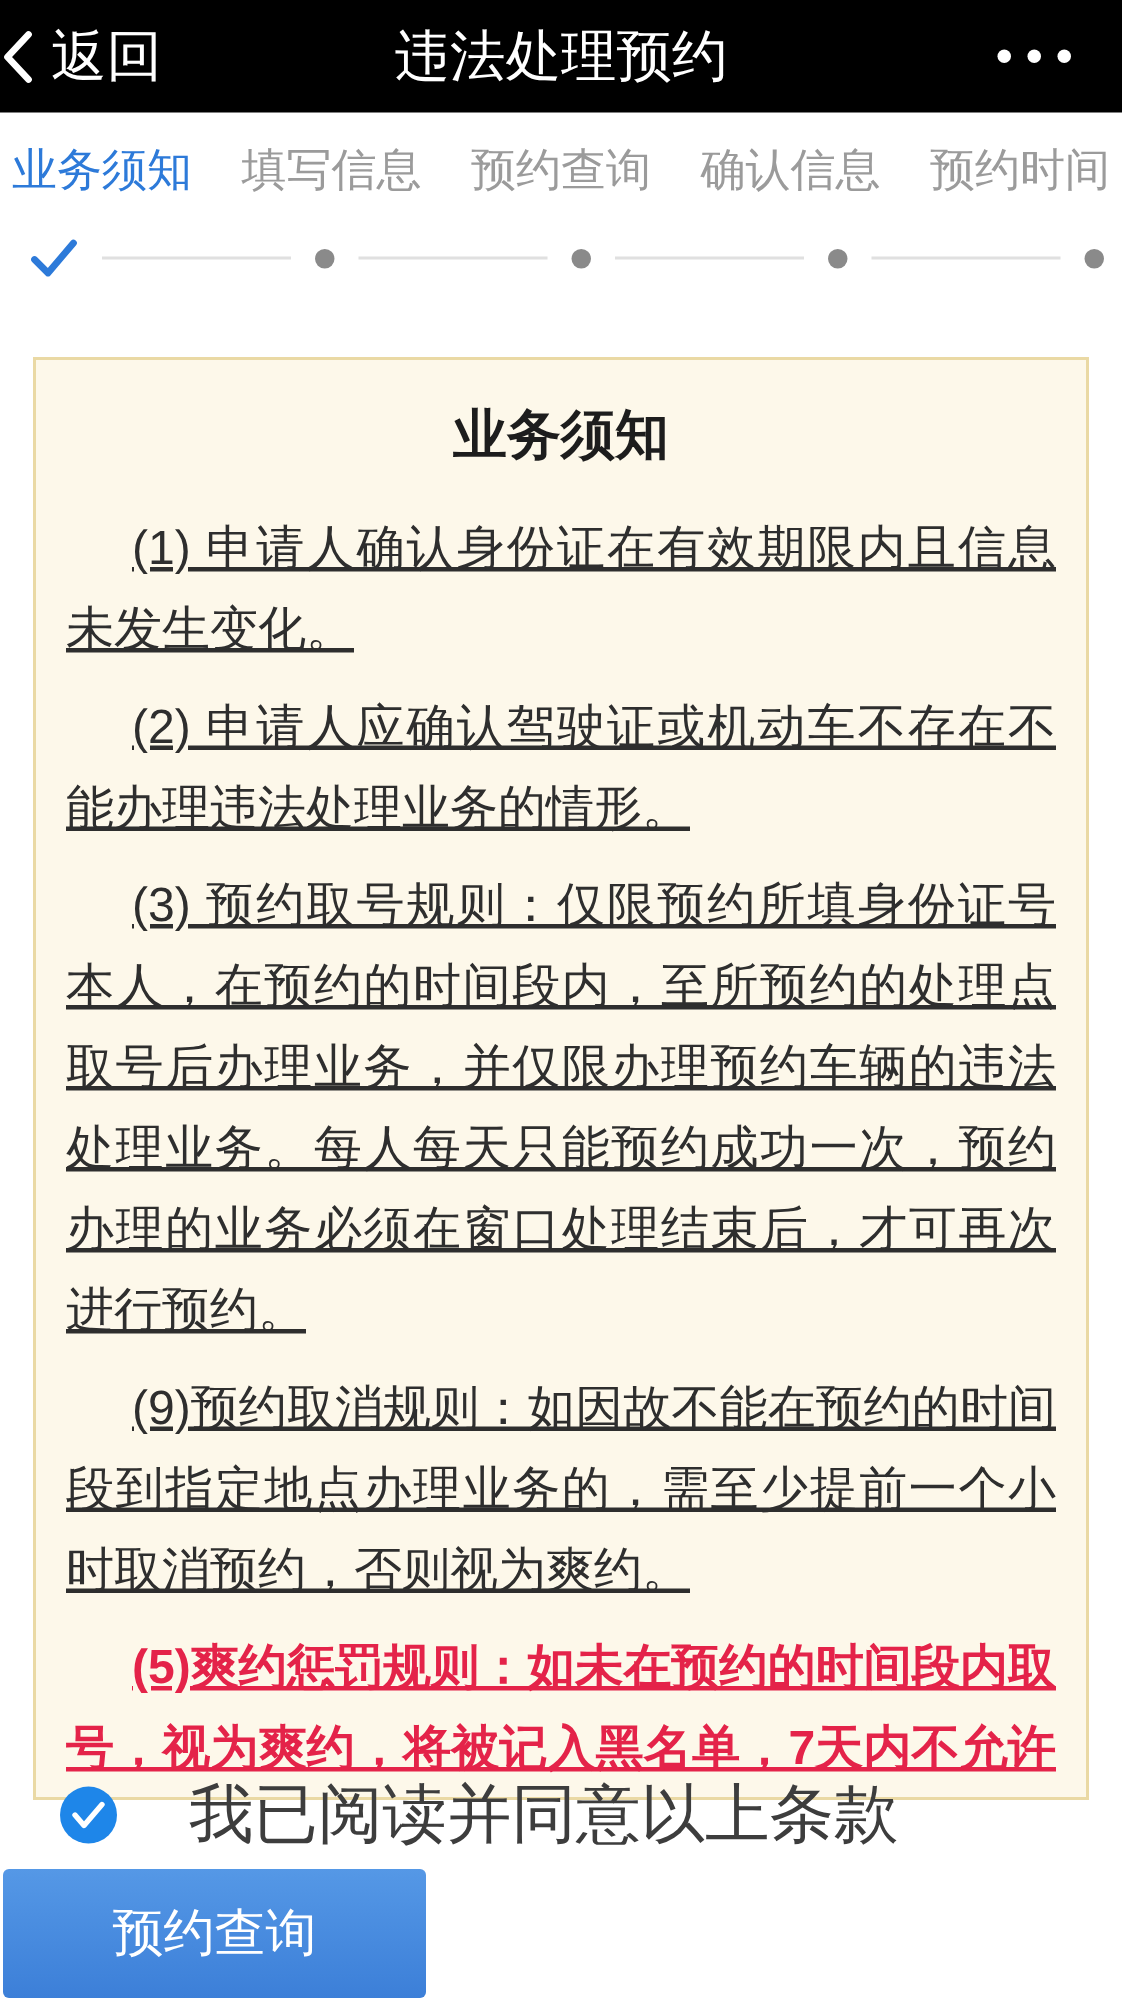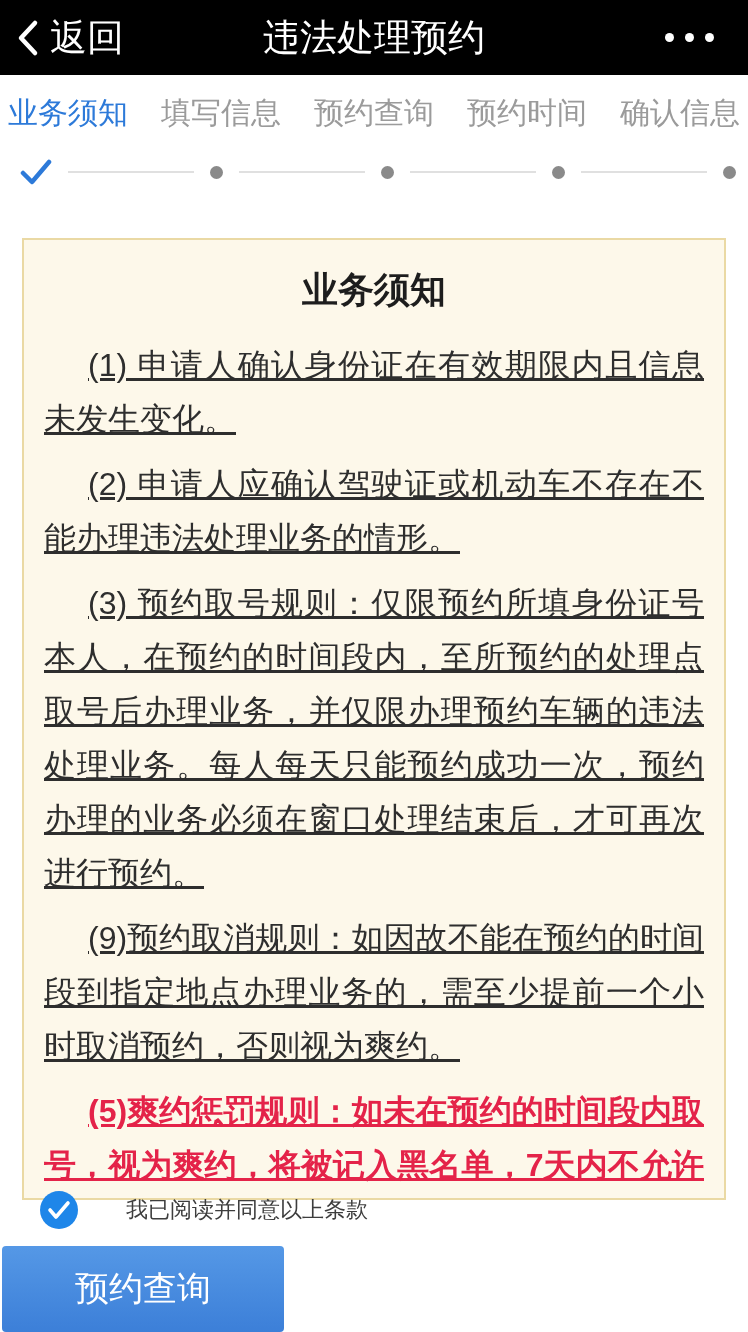--- a/index.html
+++ b/index.html
@@ -18,21 +18,21 @@
     background: #000000;
     display: flex;
     align-items: center;
     position: relative;
     color: #ffffff;
   }
   .back-btn {
     display: flex;
     align-items: center;
     gap: 10px;
-    padding-left: 16px;
+    padding-left: 0;
     cursor: pointer;
   }
   .back-btn .chev { display: block; }
   .back-label { font-size: 37px; color: #ffffff; }
   .header-title {
     position: absolute;
     left: 0; right: 0;
     text-align: center;
     font-size: 37px;
     color: #ffffff;
@@ -132,21 +132,21 @@
     border-radius: 50%;
     background: #1e86e9;
     display: flex;
     align-items: center;
     justify-content: center;
     cursor: pointer;
     flex: 0 0 auto;
   }
   .agree-label {
     margin-left: 48px;
-    font-size: 22px;
+    font-size: 43px;
     color: #3d3d3d;
     white-space: nowrap;
   }
 
   
   .actions-row {
     position: absolute;
     left: 0; right: 0; bottom: 0;
     display: flex;
     justify-content: space-between;
@@ -182,22 +182,22 @@
     <i></i>
       <i></i>
       <i></i>
   </div>
 </div>
 
 <div class="steps-row">
   <span class="step-label active">业务须知</span>
   <span class="step-label">填写信息</span>
   <span class="step-label">预约查询</span>
+  <span class="step-label">确认信息</span>
   <span class="step-label">预约时间</span>
-  <span class="step-label">确认信息</span>
 </div>
 
 <div class="progress-row">
   <svg class="pcheck" width="32" height="28" viewBox="0 0 32 28">
     <polyline points="3,15 12,24 29,4" fill="none" stroke="#2d7ad9" stroke-width="4.5" stroke-linecap="round" stroke-linejoin="round"></polyline>
   </svg>
   <span class="pline"></span>
   <span class="pdot"></span>
   <span class="pline"></span>
   <span class="pdot"></span>

